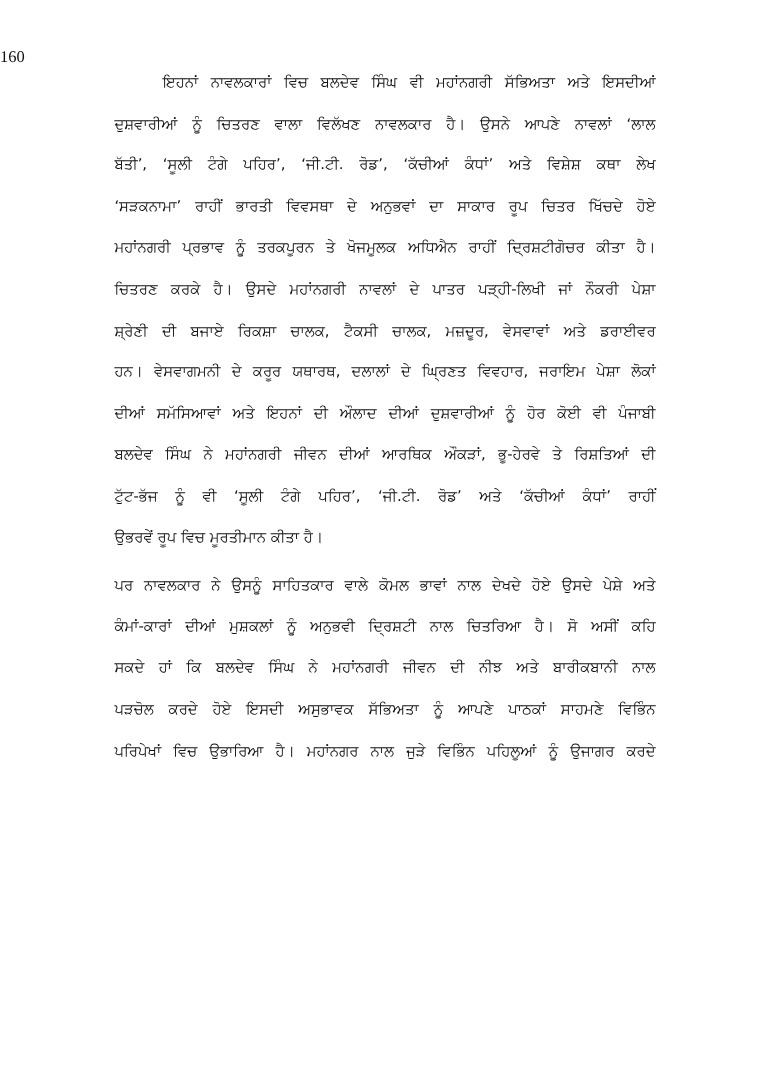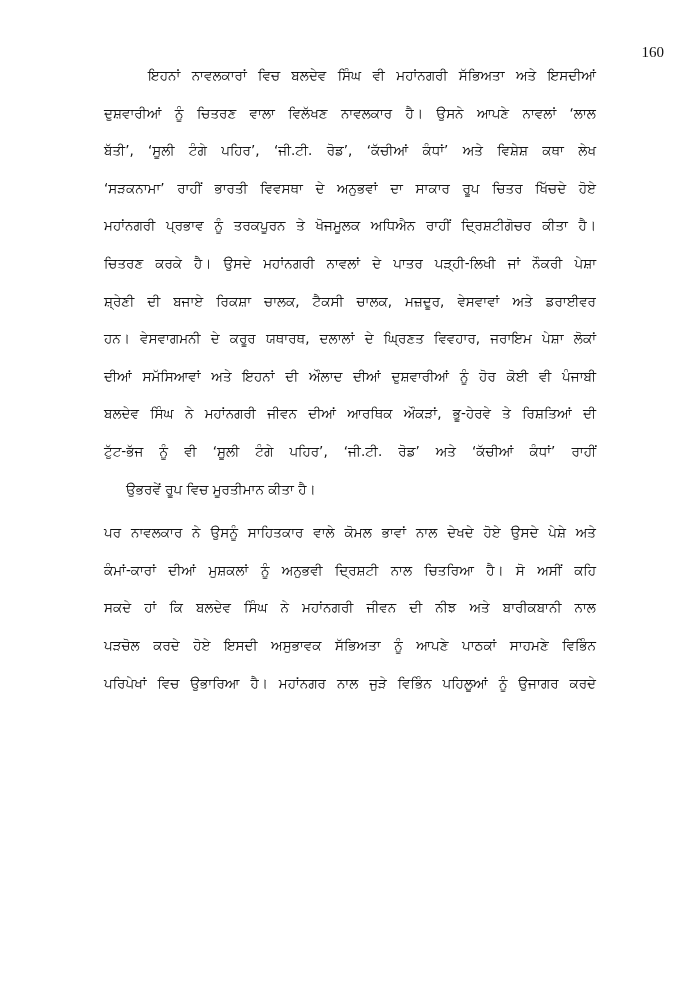--- a/index.html
+++ b/index.html
@@ -12,21 +12,21 @@
     height: 989px;
     position: relative;
     overflow: hidden;
     color: #111111;
   }
   .page-number {
     position: absolute;
     left: 0;
     width: 664px;
     top: 42px;
-    text-align: right;
+    text-align: left;
     font-family: "Liberation Serif", serif;
     font-size: 15px;
     line-height: 20px;
   }
   .body-text {
     position: absolute;
     left: 104px;
     width: 492px;
     top: 63px;
     font-family: "DejaVu Sans", sans-serif;
@@ -40,21 +40,20 @@
     text-align: justify;
     text-align-last: justify;
     overflow: visible;
   }
   .line.indent {
     padding-left: 44px;
   }
   .line.last {
     text-align: left;
     text-align-last: left;
-    margin-left: 22px;
   }
   .para {
     display: block;
   }
   .para + .para {
     margin-top: 6px;
   }
 </style>
 </head>
 <body>

